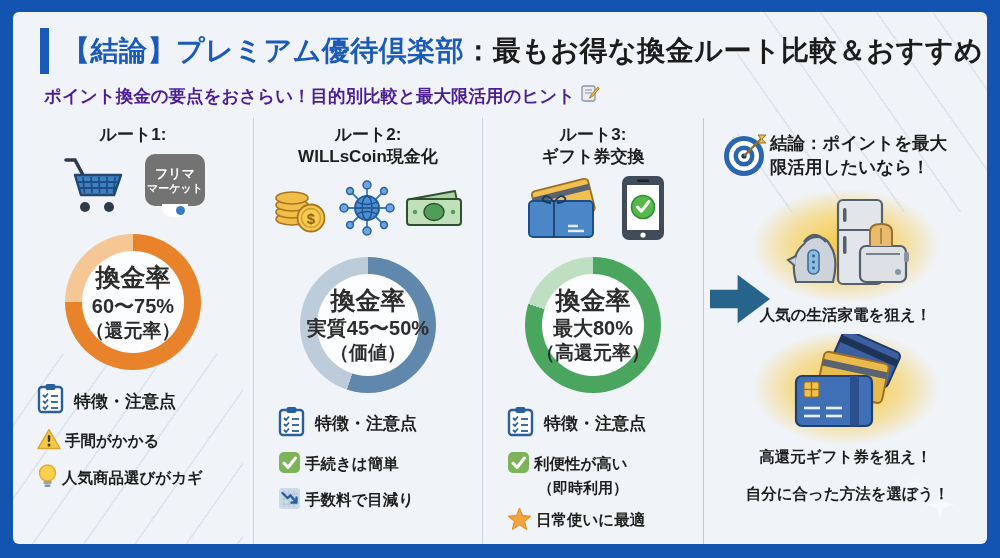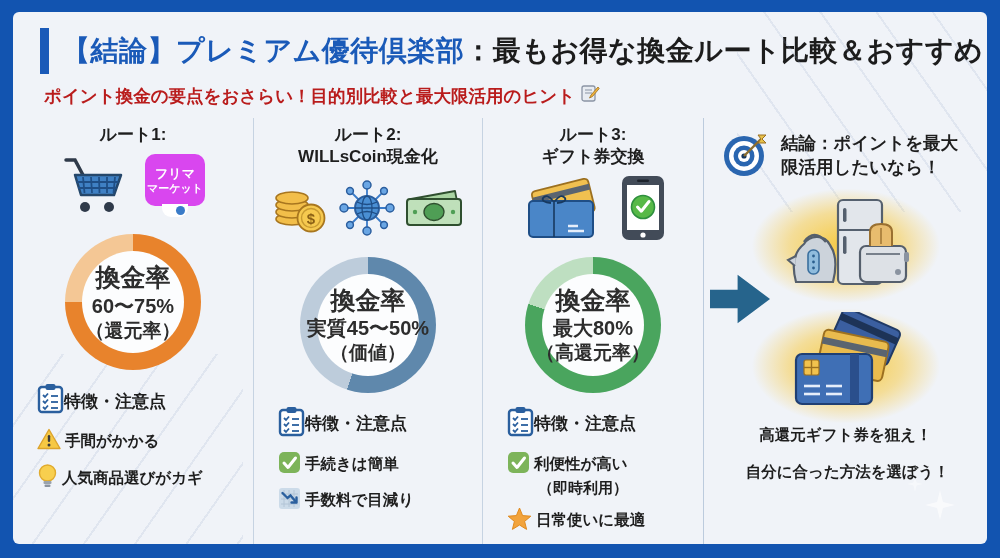--- a/index.html
+++ b/index.html
@@ -22,21 +22,21 @@
     clip-path:polygon(50% 0,60% 40%,100% 50%,60% 60%,50% 100%,40% 60%,0 50%,40% 40%);}
   .sp1{width:30px;height:30px;right:32px;bottom:24px;}
   .sp2{width:16px;height:16px;right:64px;bottom:52px;opacity:.7;}
 
   
   .title-row{display:flex;align-items:center;gap:13px;margin:16px 0 0 27px;}
   .accent{width:9px;height:46px;background:#1a5ab8;}
   .title{font-size:28px;letter-spacing:.5px;white-space:nowrap;}
   .t-blue{color:#1a5ab8;}
   .t-dark{color:#1c1c1c;}
-  .subtitle-row{display:flex;align-items:center;gap:5px;margin:9px 0 0 31px;font-size:17.5px;color:#b91c1c;}
+  .subtitle-row{display:flex;align-items:center;gap:5px;margin:9px 0 0 31px;font-size:17.5px;color:#4c1d95;}
 
   
   .main{display:flex;margin-top:10px;height:426px;}
   .col{position:relative;box-sizing:border-box;}
   .c1{width:240px;}
   .c2{width:229px;border-left:1.5px solid #c6d3e2;}
   .c3{width:221px;border-left:1.5px solid #c6d3e2;}
   .c4{flex:1;border-left:1.5px solid #bccbdd;}
   .route-label{text-align:center;font-size:17px;line-height:1.32;margin-top:6px;}
   .icon-row{display:flex;align-items:center;justify-content:center;margin-top:7px;height:68px;}
@@ -46,35 +46,35 @@
   .donut{width:136px;height:136px;border-radius:50%;margin:13px auto 0;
     display:flex;align-items:center;justify-content:center;}
   .hole{width:102px;height:102px;border-radius:50%;background:#fcfdfe;
     display:flex;flex-direction:column;align-items:center;justify-content:center;line-height:1.25;}
   .rl1{font-size:25px;color:#2d2d2d;white-space:nowrap;}
   .rl2{font-size:20px;color:#2d2d2d;white-space:nowrap;}
   .rl3{font-size:19px;color:#2d2d2d;white-space:nowrap;}
 
   
   .features{margin:13px 0 0 24px;}
-  .feat-head{display:flex;align-items:center;font-size:17px;text-align:right;}
+  .feat-head{display:flex;align-items:center;gap:10px;font-size:17px;text-align:right;}
   .feat-item{display:flex;align-items:center;gap:4px;margin-top:9px;font-size:15.5px;}
   .feat-sub{margin:1px 0 0 31px;font-size:15px;}
 
   
   .badge{position:relative;width:60px;height:66px;}
-  .badge-body{width:60px;height:52px;border-radius:10px;background:#d946ef;color:#fff;
+  .badge-body{width:60px;height:52px;border-radius:10px;background:#737373;color:#fff;
     display:flex;flex-direction:column;align-items:center;justify-content:center;line-height:1.1;}
   .badge-l1{font-size:13px;}
   .badge-l2{font-size:11px;}
   .badge-tab{position:absolute;left:17px;top:50px;width:26px;height:13px;background:#fff;border-radius:0 0 9px 9px;}
   .badge-dot{position:absolute;left:31px;top:52px;width:9px;height:9px;border-radius:50%;background:#3a7bc8;}
 
   
-  .conclusion{display:flex;align-items:flex-start;gap:11px;margin:12px 10px 0 16px;}
+  .conclusion{display:flex;align-items:flex-start;margin:12px 10px 0 16px;}
   .concl-text{font-size:17.5px;line-height:1.35;margin-top:2px;}
   .glow{width:190px;height:116px;margin:4px auto 0;display:flex;align-items:center;justify-content:center;
     background:radial-gradient(ellipse at center,rgba(247,199,54,.95) 0%,rgba(247,203,74,.55) 42%,rgba(247,203,74,0) 70%);}
   .caption{text-align:center;font-size:15.5px;margin-top:1px;}
   .note{margin:14px 12px 0 16px;font-size:15.5px;line-height:1.5;text-align:center;}
   .big-arrow{position:absolute;left:6px;top:152px;width:60px;height:58px;background:#26648c;
     clip-path:polygon(0 34%,46% 34%,46% 8%,100% 50%,46% 92%,46% 66%,0 66%);}
 </style>
 </head>
 <body>
@@ -413,20 +413,21 @@
             <path d="M84 36 q4 -10 12 -8 q7 2 4 10" fill="#f0dba8" stroke="#9a7030" stroke-width="1.6" opacity="0"></path>
             <rect x="78" y="52" width="46" height="36" rx="6" fill="#dde1e6" stroke="#555f6c" stroke-width="2.2"></rect>
             <path d="M88 52 v-14 q0 -8 11 -8 q11 0 11 8 v14" fill="#e8bc6e" stroke="#9a7030" stroke-width="2"></path>
             <line x1="99" y1="34" x2="99" y2="50" stroke="#9a7030" stroke-width="1.4"></line>
             <line x1="84" y1="60" x2="118" y2="60" stroke="#555f6c" stroke-width="1.6"></line>
             <rect x="122" y="58" width="5" height="10" rx="2" fill="#8a93a0"></rect>
             <circle cx="116" cy="78" r="3" fill="#8a93a0"></circle>
           </svg>
         </span>
       </div>
+      <div class="caption">人気の生活家電を狙え！</div>
 
       <div class="glow">
         <span>
           <svg width="120" height="104" viewBox="0 0 120 104">
             <g transform="rotate(24 80 26)">
               <rect x="48" y="6" width="62" height="38" rx="5" fill="#3b5fa0" stroke="#203a66" stroke-width="2"></rect>
               <rect x="48" y="13" width="62" height="7" fill="#1d3357"></rect>
             </g>
             <g transform="rotate(12 70 44)">
               <rect x="34" y="24" width="66" height="40" rx="5" fill="#e9bb4e" stroke="#9c7020" stroke-width="2"></rect>

